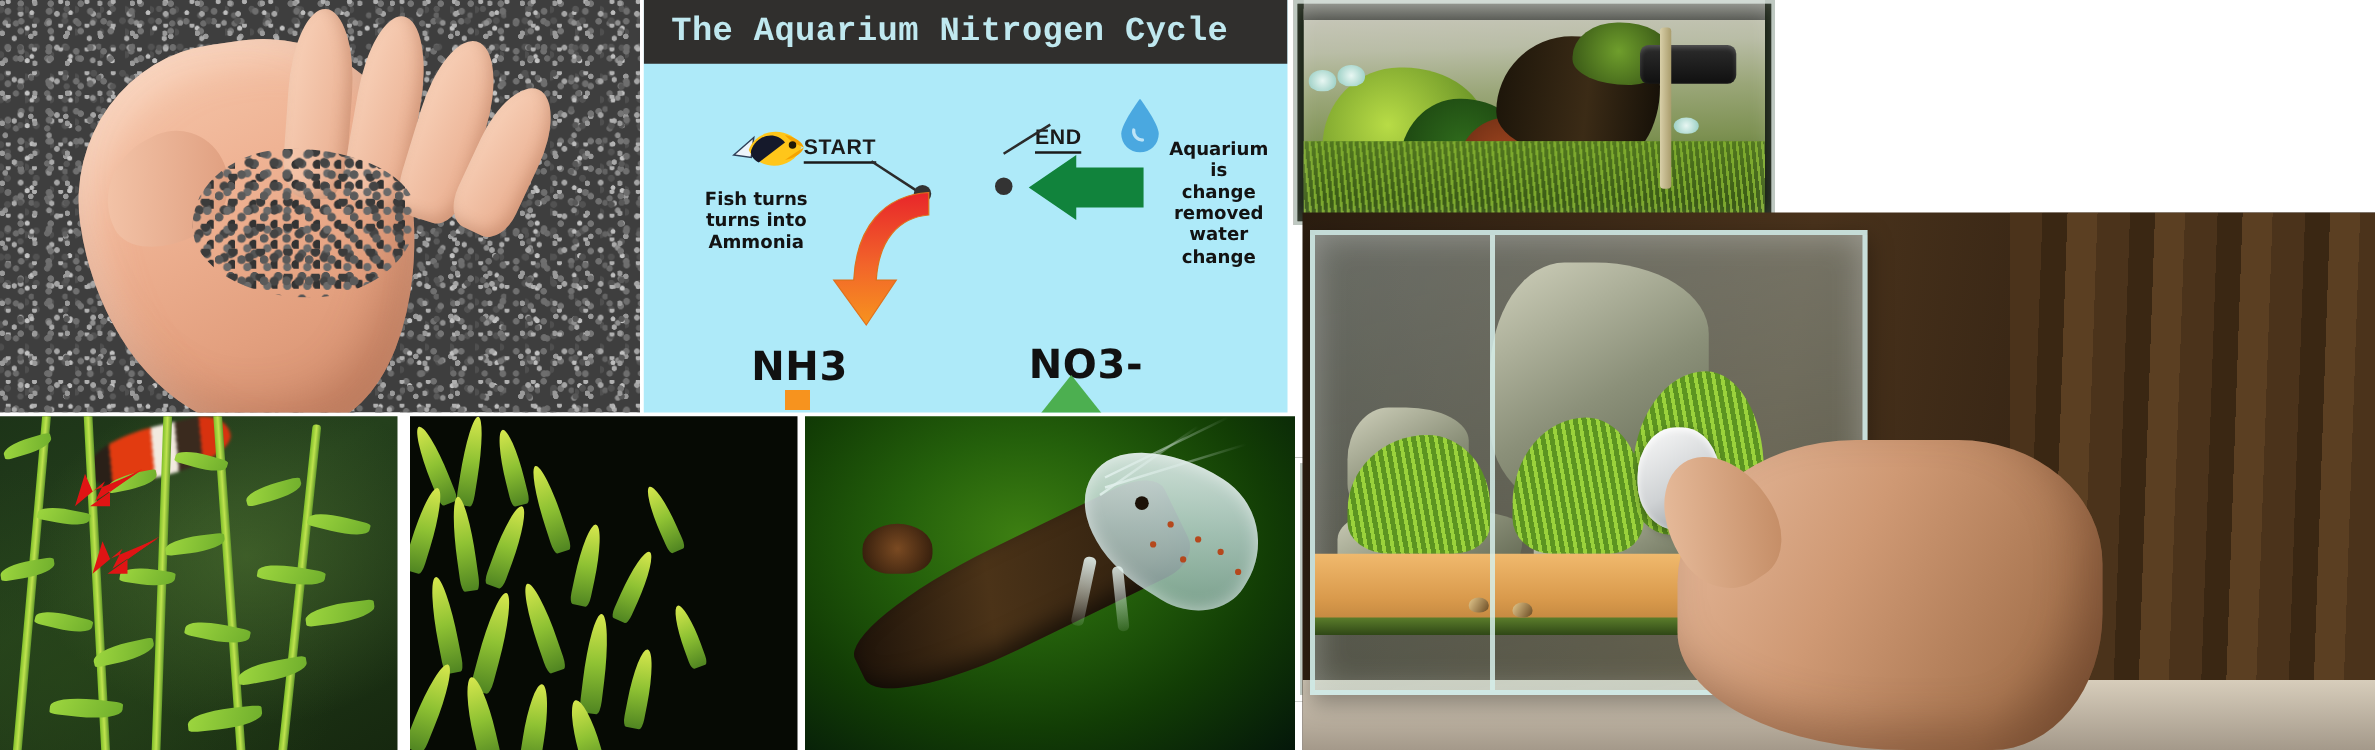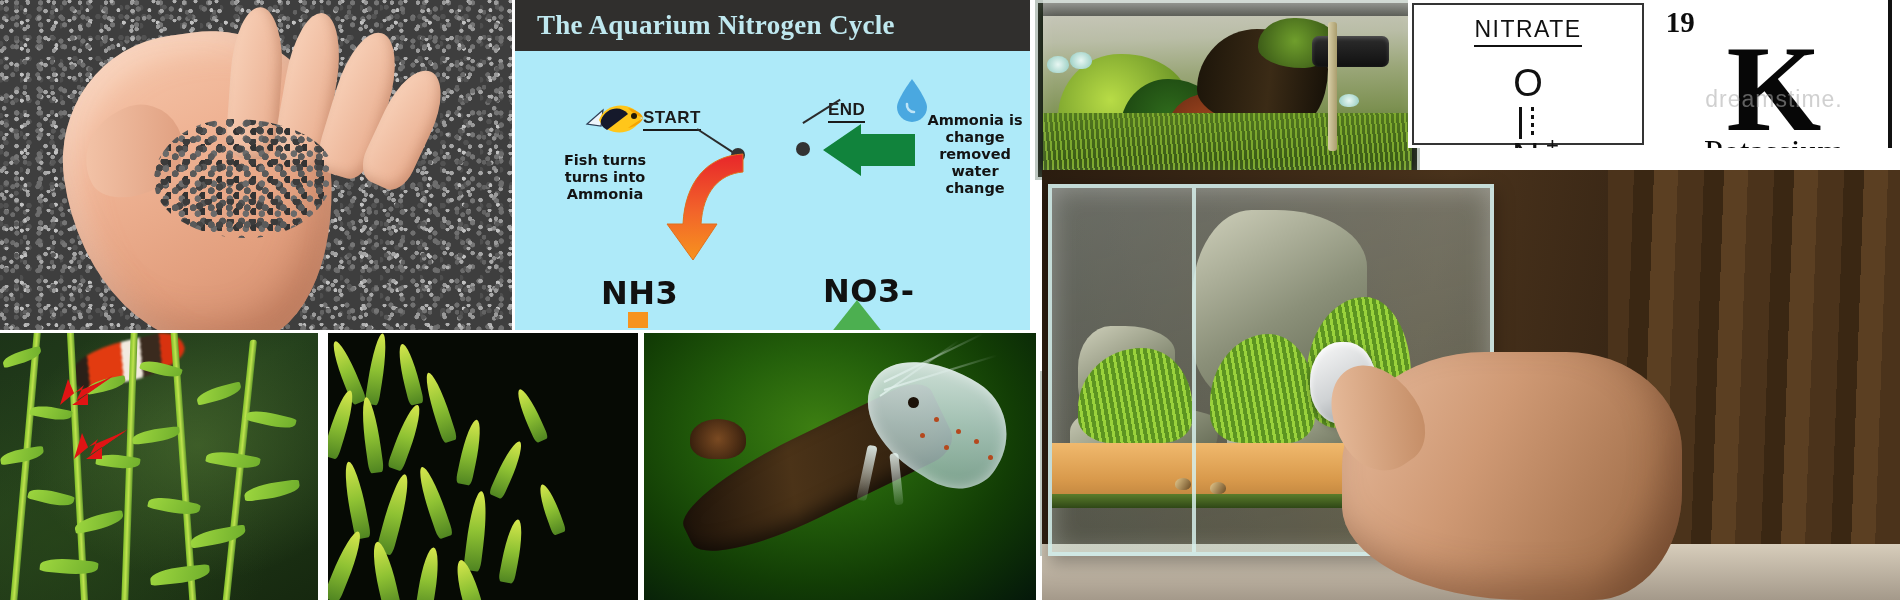--- a/index.html
+++ b/index.html
@@ -81,21 +81,21 @@
   }
 
   
   .ncycle { background:#aeeaf9; }
   .ncycle-header {
     position:absolute; left:0; top:0; right:0; height:15.5%;
     background:#302f2d; display:flex; align-items:center; padding-left:22px;
   }
   .ncycle-title {
     color:#bfe8ef; font-weight:bold; font-size:27px; letter-spacing:.3px;
-    white-space:nowrap; font-family:Liberation Serif, serif;
+    white-space:nowrap; font-family:Liberation Mono, monospace;
   }
   .lbl-start, .lbl-end {
     position:absolute; font-weight:bold; font-size:17px; color:#1b1b1b;
     border-bottom:2.5px solid #1b1b1b; padding-bottom:1px; letter-spacing:.5px;
   }
   .leader { position:absolute; background:#2b2b2b; height:2.4px; transform-origin:left center; }
   .dot { position:absolute; width:14px; height:14px; border-radius:50%; background:#333; }
   .fish-wrap { position:absolute; width:64px; height:46px; }
   .cap-fish, .cap-nitrate {
     position:absolute; font-weight:bold; font-size:14.5px; color:#131313;
@@ -361,21 +361,21 @@
     </div>
 
     <div style="position:absolute;left:380px;top:78px;">
       <svg width="34" height="44" viewBox="0 0 34 44">
         <path d="M17 1 C17 1 2 21 2 29 A15 15 0 0 0 32 29 C32 21 17 1 17 1 Z" fill="#4aa8e0"></path>
         <path d="M12 26 A7 7 0 0 0 19 34" stroke="#bde4f7" stroke-width="2.6" fill="none" stroke-linecap="round"></path>
       </svg>
     </div>
 
     <div class="cap-nitrate" style="left:412px;top:112px;width:96px;">
-      <div>Ammonia is</div>
+      <div>Aquarium is</div>
       <div>change</div>
       <div>removed</div>
       <div>water</div>
       <div>change</div>
     </div>
 
     <div class="formula" style="left:86px;top:274px;">NH3</div>
     <div class="formula" style="left:308px;top:272px;">NO3-</div>
 
     <div class="arrow-up" style="position:absolute;left:315px;top:300px;">
@@ -413,39 +413,21 @@
     <div class="tp-bush" style="left:56%;top:11%;width:21%;height:27%;background:radial-gradient(circle at 48% 46%,#77a72f,#2e4a12);"></div>
     <div class="tp-grass"></div>
     <div class="tp-filter" style="left:71%;top:22%;width:21%;height:16%;"></div>
     <div class="tp-pipe" style="left:75%;top:13%;width:10px;height:70%;"></div>
     <div class="tp-difx" style="left:78%;top:54%;width:21px;height:14px;"></div>
     <div class="tp-difx" style="left:3%;top:33%;width:23px;height:18px;"></div>
     <div class="tp-difx" style="left:9%;top:31%;width:23px;height:18px;"></div>
     <div class="tp-glass"></div>
   </div>
 
-  <div class="tile chemcard" style="left:1408px;top:0;width:240px;height:148px;">
-    <div class="chem-frame"></div>
-    <div class="chem-title">
-      <span>NITRATE</span>
-    </div>
-    <div class="chem-O" style="left:50%;top:42%;transform:translateX(-50%);">O</div>
-    <div class="chem-bond" style="left:calc(50% - 9px);top:72%;height:22%;"></div>
-    <div class="chem-dash" style="left:calc(50% + 3px);top:72%;height:22%;"></div>
-    <div class="chem-N" style="left:50%;top:92%;transform:translateX(-58%);">N</div>
-    <div class="chem-plus" style="left:calc(50% + 18px);top:90%;">+</div>
-  </div>
-
-  <div class="tile element" style="left:1648px;top:0;width:252px;height:148px;">
-    <div class="el-num">19</div>
-    <div class="el-sym">K</div>
-    <div class="el-name">Potassium</div>
-    <div class="watermark">dreamstime.</div>
-    <div class="el-rule"></div>
-  </div>
+
 
   <div class="tile plantphoto" style="left:0;top:333px;width:318px;height:267px;">
     <div class="pp-murk"></div>
     <div class="fishR" style="left:68px;top:8px;"></div>
 
     <div class="stem" style="left:22px;top:-6px;width:7px;height:280px;transform:rotate(5deg);"></div>
     <div class="stem" style="left:74px;top:-6px;width:7px;height:280px;transform:rotate(-3deg);"></div>
     <div class="stem" style="left:126px;top:-6px;width:7px;height:280px;transform:rotate(2deg);"></div>
     <div class="stem" style="left:180px;top:-6px;width:7px;height:280px;transform:rotate(-4deg);"></div>
     <div class="stem" style="left:236px;top:6px;width:7px;height:270px;transform:rotate(6deg);"></div>

